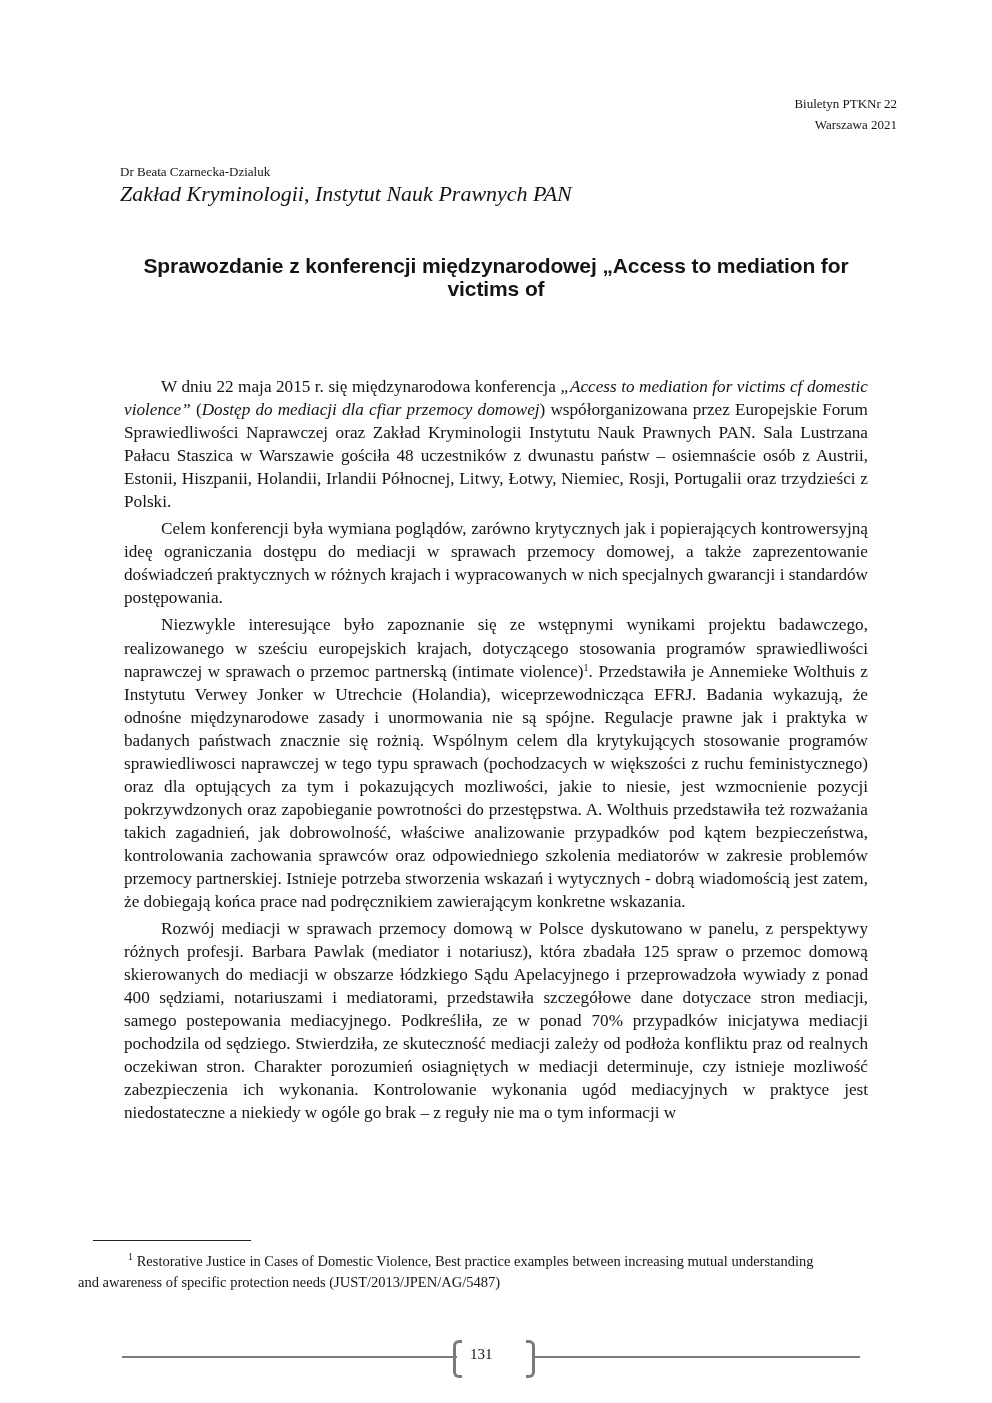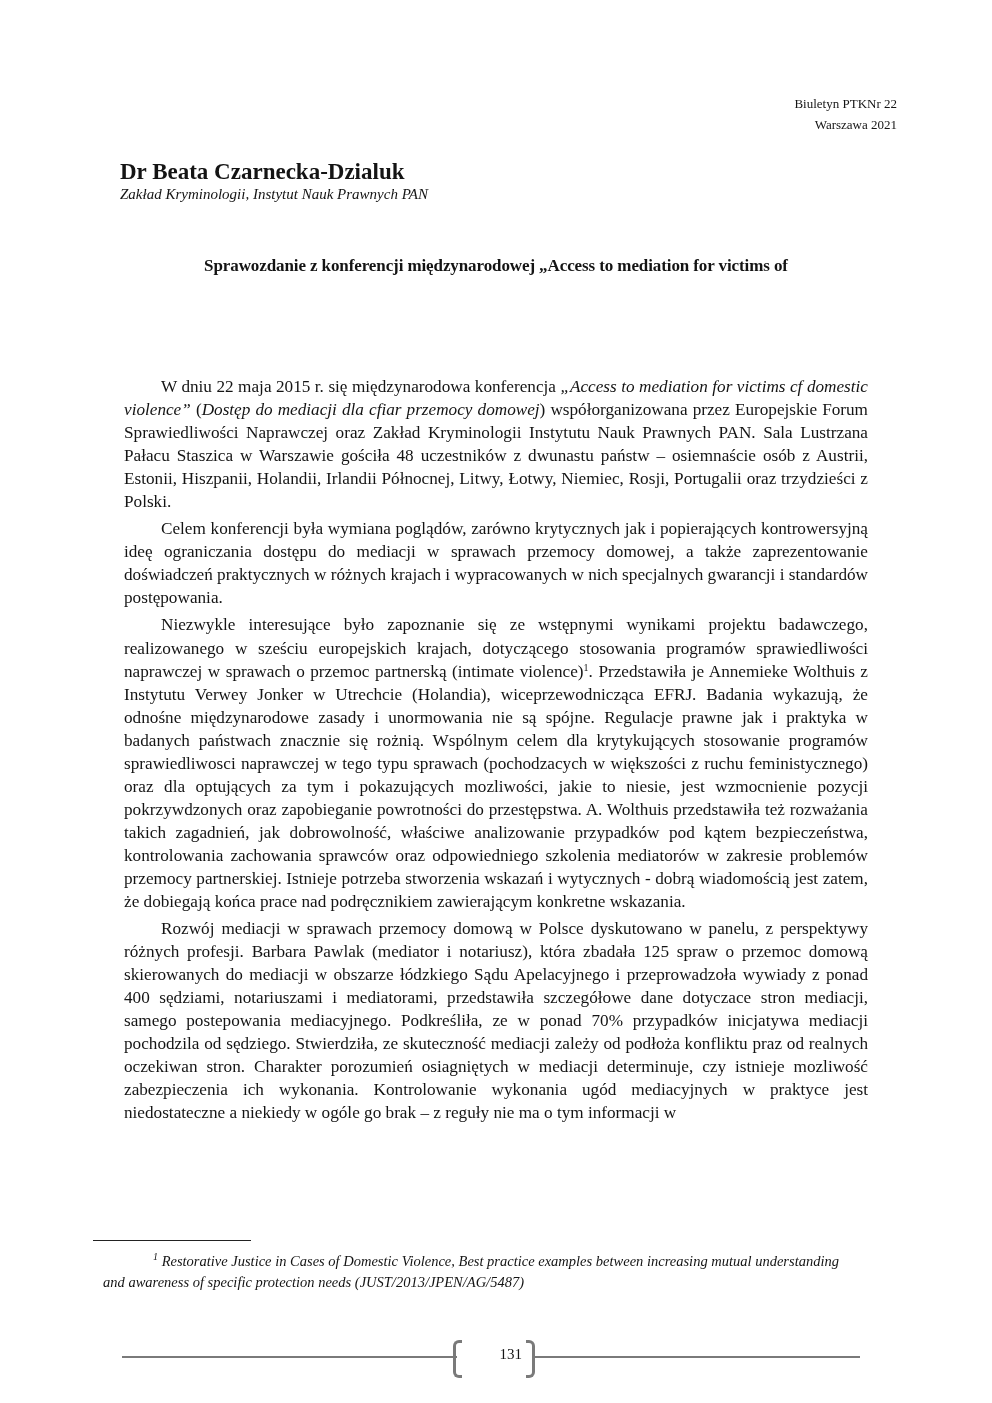--- a/index.html
+++ b/index.html
@@ -1,36 +1,36 @@
 <!DOCTYPE html>
 <html><head>
 <meta charset="utf-8">
 <style>
   html, body { margin: 0; padding: 0; background: #ffffff; }
   body { width: 992px; height: 1403px; position: relative; overflow: hidden;
          font-family: "Liberation Serif", "DejaVu Serif", serif; color: #141414; }
   .hdr { position: absolute; right: 95px; text-align: right; font-size: 13px; line-height: 21px; top: 93px; }
-  .author { position: absolute; left: 120px; top: 161px; font-size: 23px; font-weight: bold; line-height: 22px; }
-  .affil { position: absolute; left: 120px; top: 183px; font-size: 15px; font-style: italic; line-height: 22px; }
+  .author { position: absolute; left: 120px; top: 161px; font-size: 13px; font-weight: normal; line-height: 22px; }
+  .affil { position: absolute; left: 120px; top: 183px; font-size: 22px; font-style: italic; line-height: 22px; }
   .title { position: absolute; left: 110px; width: 772px; top: 254px; text-align: center;
-           font-size: 17px; font-weight: bold; line-height: 23px; font-family: Liberation Serif, serif; letter-spacing: -0.1px; }
+           font-size: 21px; font-weight: bold; line-height: 23px; font-family: Liberation Sans, sans-serif; letter-spacing: -0.1px; }
   .body { position: absolute; left: 120px; width: 752px; top: 371px; font-size: 17.2px; line-height: 23.05px; }
   .body p { margin: 4px; text-align: justify; text-indent: 37px; }
   .body i { font-style: italic; }
   sup { font-size: 10px; line-height: 0; vertical-align: 6px; }
   .fn-rule { position: absolute; left: 93px; top: 1240px; width: 158px; height: 1px; background: #222; }
-  .fn { position: absolute; left: 103px; width: 760px; top: 1251px; font-size: 14.5px; line-height: 21px; font-style: italic; }
+  .fn { position: absolute; left: 78px; width: 760px; top: 1251px; font-size: 14.5px; line-height: 21px; }
   .fn .first { padding-left: 50px; }
   .footer-line-l { position: absolute; left: 122px; top: 1356px; width: 335px; height: 2px; background: #7a7a7a; }
   .footer-line-r { position: absolute; left: 535px; top: 1356px; width: 325px; height: 2px; background: #7a7a7a; }
   .brace-l { position: absolute; left: 453px; top: 1340px; width: 6px; height: 32px;
              border: 3px solid #7a7a7a; border-right: none; border-radius: 6px 0 0 6px; }
   .brace-r { position: absolute; left: 526px; top: 1340px; width: 6px; height: 32px;
              border: 3px solid #7a7a7a; border-left: none; border-radius: 0 6px 6px 0; }
-  .pagenum { position: absolute; left: 470px; width: 52px; text-align: right; top: 1346px; font-size: 15px; }
+  .pagenum { position: absolute; left: 470px; width: 52px; text-align: left; top: 1346px; font-size: 15px; }
 </style>
 </head>
 <body>
 
 <div class="hdr">
   <div>Biuletyn PTKNr 22</div>
   <div>Warszawa 2021</div>
 </div>
 
 <div class="author">Dr Beata Czarnecka-Dzialuk</div>

